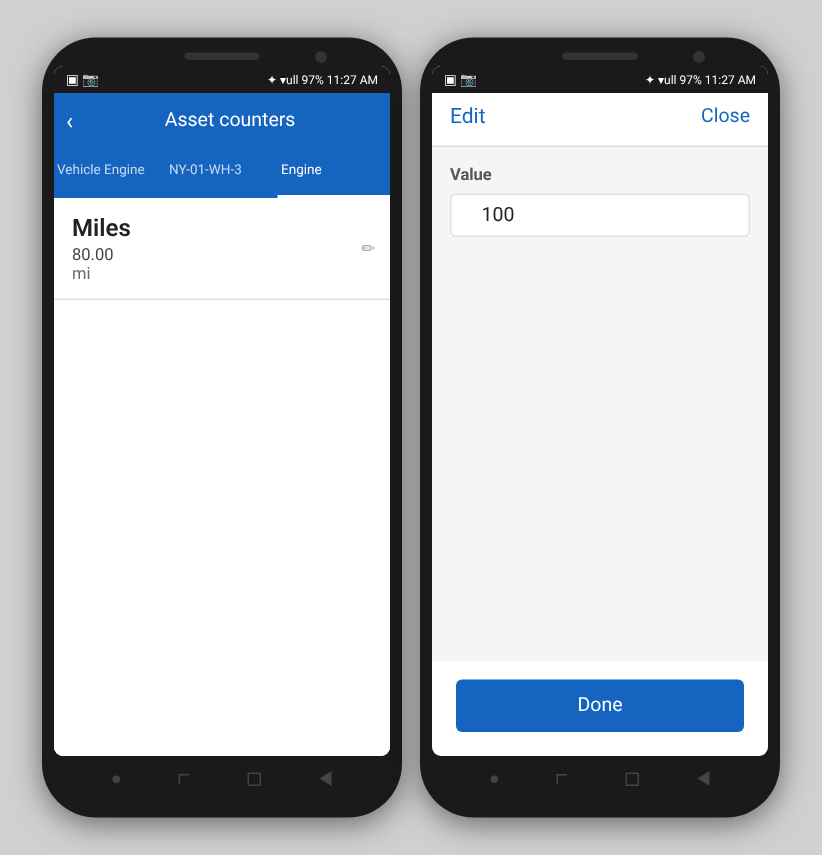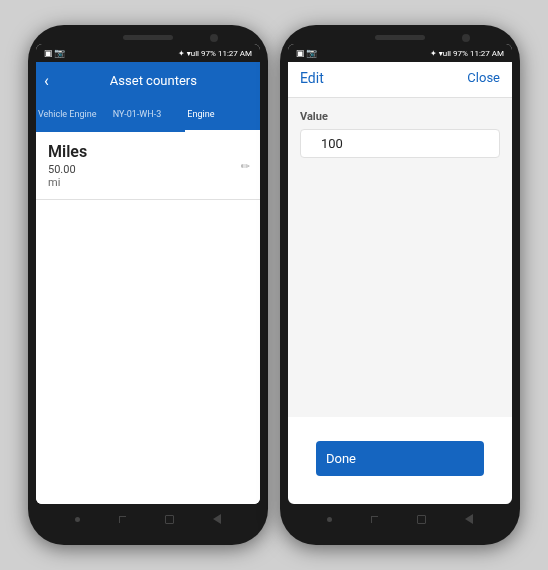--- a/index.html
+++ b/index.html
@@ -253,25 +253,25 @@
       border-radius: 4px;
       padding: 6px 20px;
       font-size: 13px;
       color: #222;
       width: 100%;
     }
 
     .done-bar {
       background: #1565c0;
       color: #fff;
-      text-align: left;
+      text-align: center;
       padding: 10px;
       font-size: 13px;
       cursor: pointer;
-      margin: 20px;
+      margin: 8px;
       border-radius: 4px;
     }
 
     .edit-screen-bottom {
       padding: 4px 8px 8px;
     }
   </style>
 </head>
 <body>
 
@@ -307,21 +307,21 @@
         <span>NY-01-WH-3</span>
       </div>
       <div class="tab-item active">
         <span>Engine</span>
       </div>
     </div>
 
     <div class="content-area">
       <div class="counter-item">
         <div class="counter-label">Miles</div>
-        <div class="counter-value">50.00</div>
+        <div class="counter-value">80.00</div>
         <div class="counter-unit">mi</div>
         <span class="edit-icon">✏</span>
       </div>
     </div>
   </div>
 
   <div class="phone-bottom">
     <div class="nav-dot"></div>
     <div class="nav-corner"></div>
     <div class="nav-square"></div>

